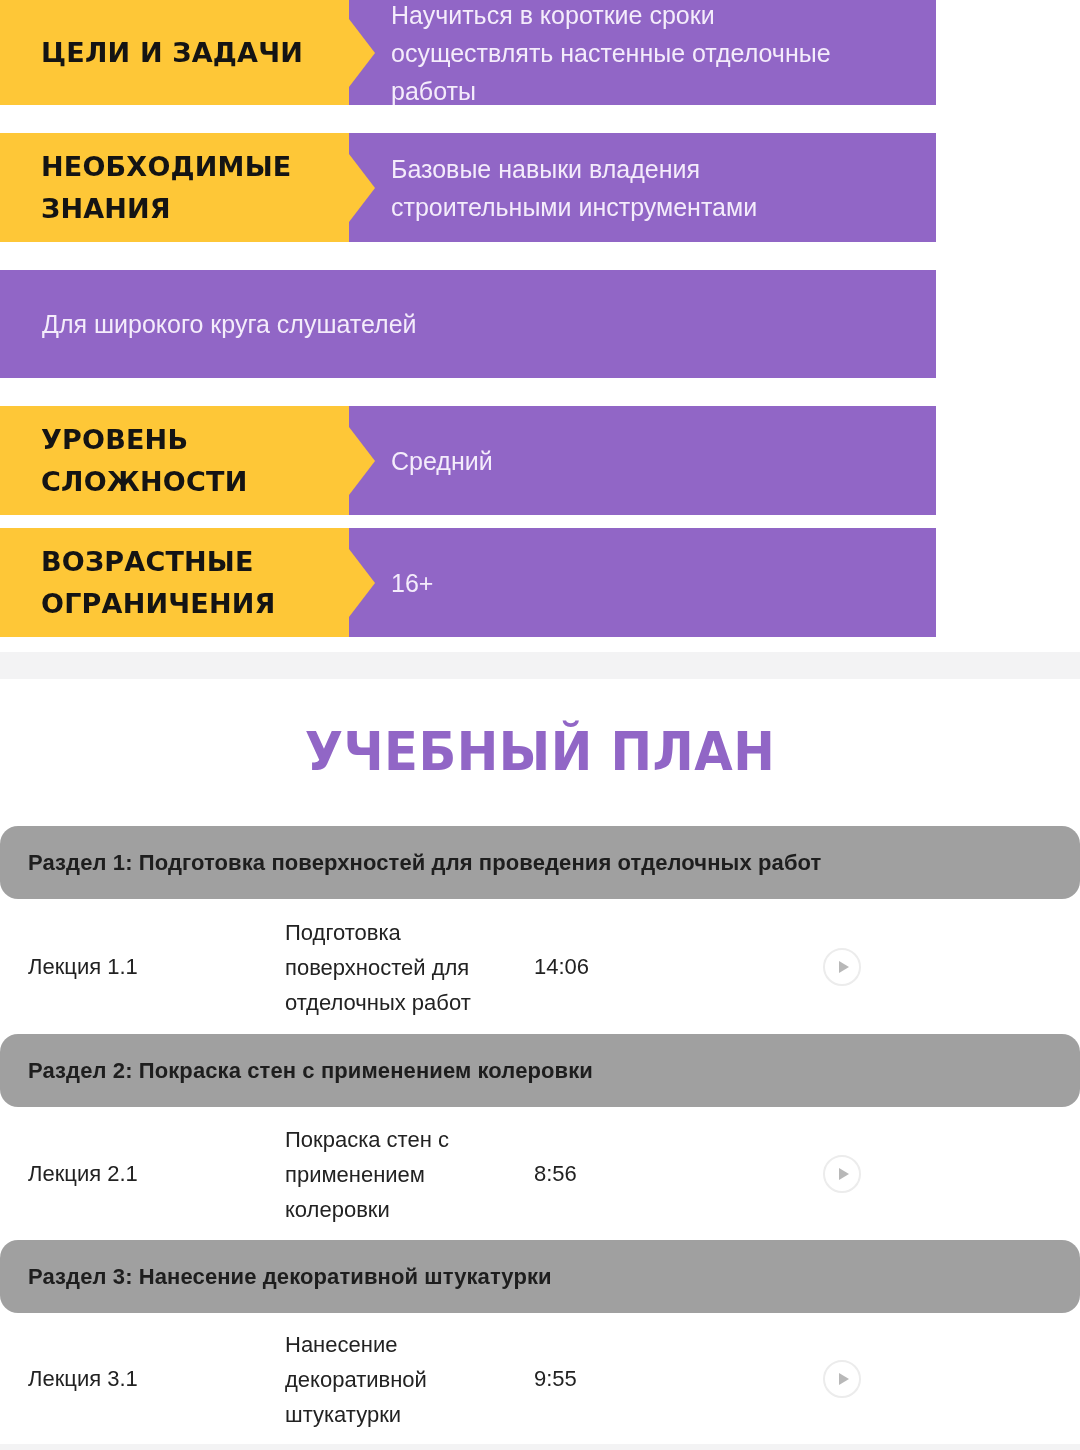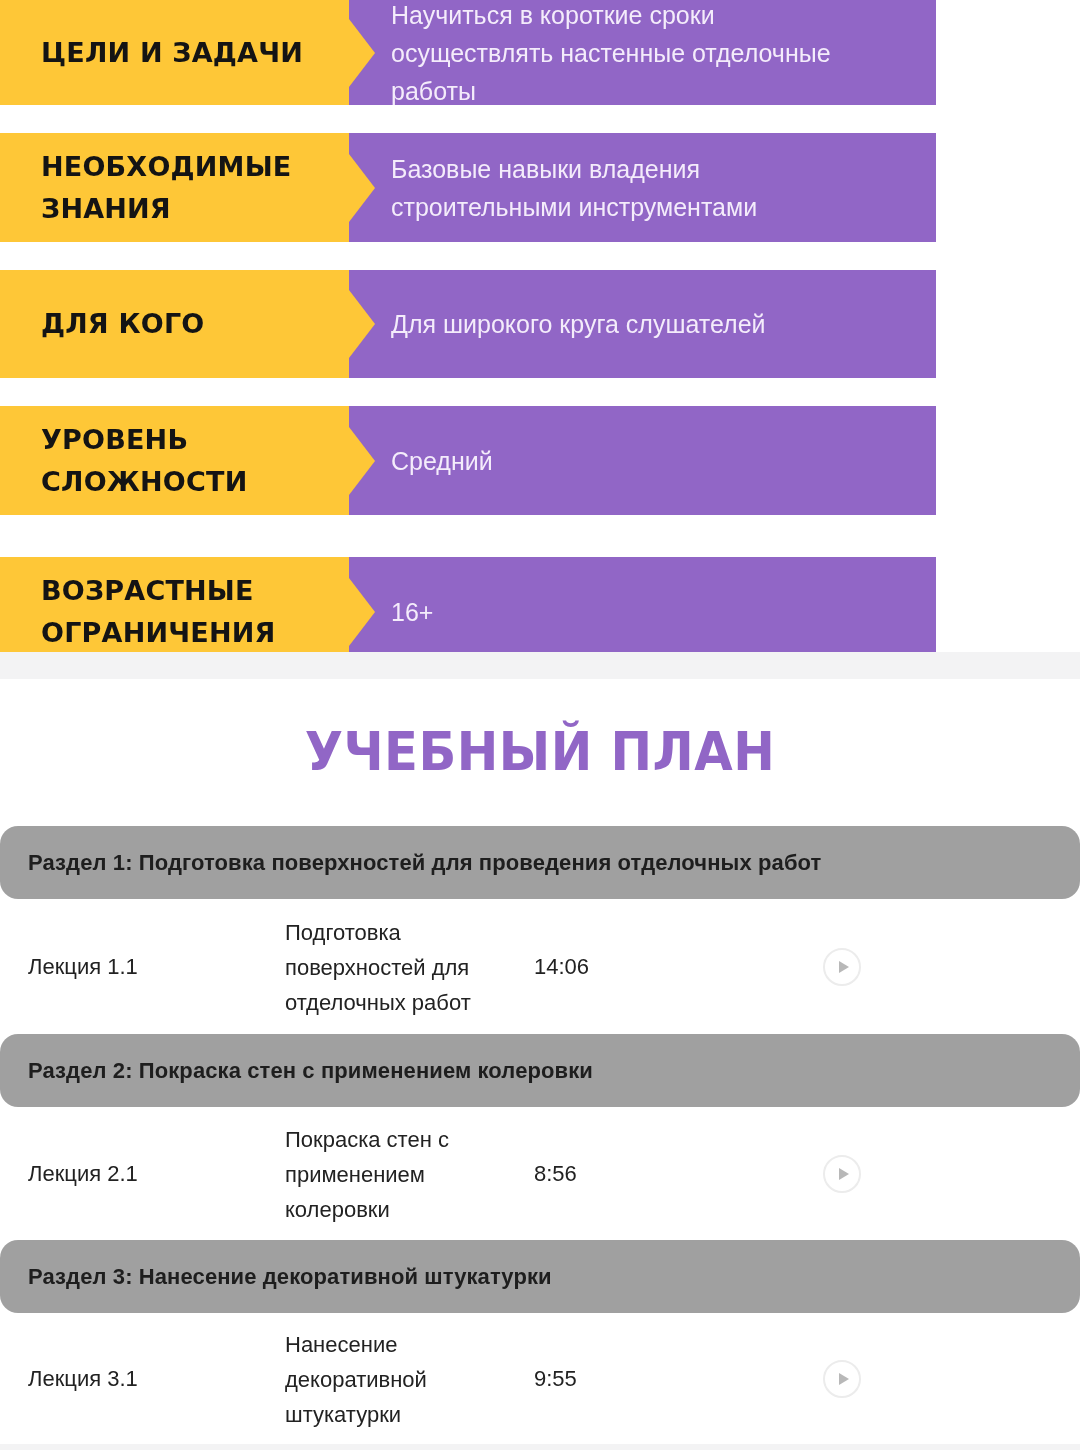--- a/index.html
+++ b/index.html
@@ -124,37 +124,33 @@
   <div class="info-block" style="top:133px;height:109px;">
     <div class="info-label">
       <span class="label-text">НЕОБХОДИМЫЕ
 ЗНАНИЯ</span>
       <span class="info-arrow"></span>
     </div>
     <div class="info-value">Базовые навыки владения строительными инструментами</div>
   </div>
 
   <div class="info-block" style="top:270px;height:108px;">
-    <div class="info-label">
-      <span class="label-text">ДЛЯ КОГО</span>
-      <span class="info-arrow"></span>
-    </div>
     <div class="info-value">Для широкого круга слушателей</div>
   </div>
 
   <div class="info-block" style="top:406px;height:109px;justify-content:space-between;">
     <div class="info-label">
       <span class="label-text">УРОВЕНЬ
 СЛОЖНОСТИ</span>
       <span class="info-arrow"></span>
     </div>
     <div class="info-value">Средний</div>
   </div>
 
-  <div class="info-block" style="top:557px;height:109px;">
+  <div class="info-block" style="top:528px;height:109px;">
     <div class="info-label">
       <span class="label-text">ВОЗРАСТНЫЕ
 ОГРАНИЧЕНИЯ</span>
       <span class="info-arrow"></span>
     </div>
     <div class="info-value">16+</div>
   </div>
 </div>
 
 <div class="gray-band"></div>

